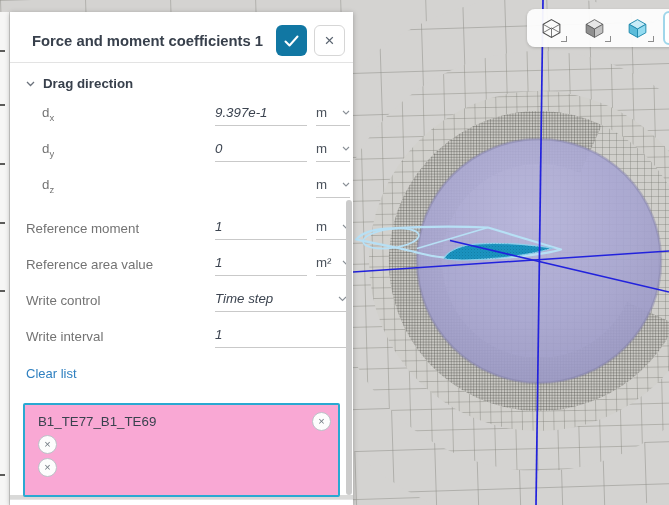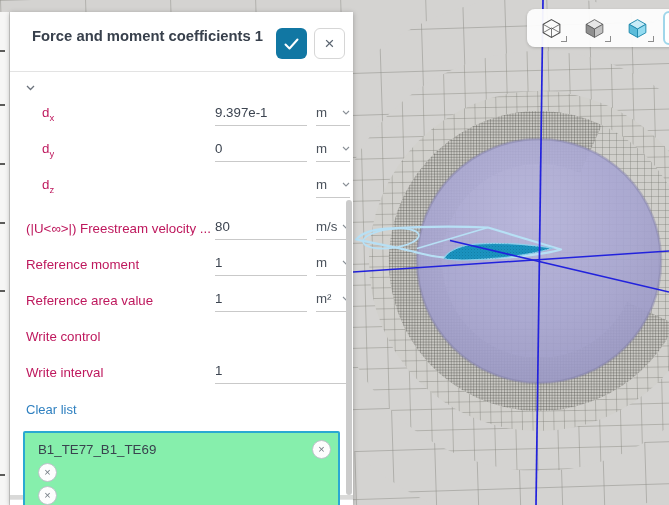--- a/index.html
+++ b/index.html
@@ -19,47 +19,47 @@
   .left-strip{position:absolute;left:0;top:12px;bottom:0;width:9px;background:#f6f6f5;border-right:1px solid #d2d2d0;}
   .left-strip .tick{position:absolute;left:0;width:5px;height:2px;background:#5c5c5a;}
 
   
   .panel{position:absolute;left:10px;top:12px;width:343px;height:493px;background:#fff;
     box-shadow:0 1px 5px rgba(0,0,0,.28);color:#3c4450;font-size:13.3px;display:flex;flex-direction:column;}
   .panel-main{position:relative;height:483px;}
   .panel-gap{height:4px;background:#d9d9d8;}
   .panel-footer{flex:1;background:#fff;border-top:1px solid #e4e4e4;}
 
-  .panel-header{height:43px;border-bottom:1px solid #e3e3e3;display:flex;align-items:flex-start;padding:16px 8px 0 22px;}
+  .panel-header{height:43px;border-bottom:1px solid #e3e3e3;display:flex;align-items:center;padding:7px 8px 0 22px;}
   .panel-title{flex:1;font-weight:bold;font-size:14.8px;color:#38404c;}
   .btn-confirm{width:31px;height:31px;border-radius:6px;border:none;background:#1177a3;display:flex;
     align-items:center;justify-content:center;cursor:pointer;flex:none;}
   .btn-close{width:31px;height:31px;border-radius:6px;border:1px solid #d6d6d6;background:#fff;color:#5a6470;
     font-size:17px;line-height:1;margin-left:7px;cursor:pointer;flex:none;display:flex;align-items:center;justify-content:center;}
 
   .section-header{display:flex;align-items:center;gap:8px;padding:13px 0 2px 16px;font-weight:bold;color:#38404c;}
 
   .rows{padding-top:3px;}
   .f-row{position:relative;height:36px;}
   .f-spacer{height:6px;}
-  .f-label{position:absolute;left:16px;top:50%;transform:translateY(-50%);max-width:184px;white-space:nowrap;overflow:hidden;color:#be185d;}
+  .f-label{position:absolute;left:16px;top:50%;transform:translateY(-50%);max-width:184px;white-space:nowrap;overflow:hidden;color:#737373;}
   .f-label.indent{left:32px;}
   .f-label sub{font-size:9.5px;}
   .f-value{position:absolute;left:205px;width:92px;top:4px;bottom:6px;border-bottom:1px solid #c9c9c9;
-    display:flex;align-items:center;color:#3c4450;}
+    display:flex;align-items:center;color:#3c4450;font-style:italic;}
   .f-value.wide{width:136px;justify-content:space-between;padding-right:4px;box-sizing:border-box;}
   .f-unit{position:absolute;left:306px;width:34px;top:4px;bottom:6px;border-bottom:1px solid #c9c9c9;
     display:flex;align-items:center;justify-content:space-between;color:#4b525c;}
   .chev{flex:none;}
 
   .faces-head{display:flex;align-items:center;justify-content:space-between;padding:12px 16px 6px 16px;}
   .faces-title{color:#38404c;}
   .faces-title b{font-weight:bold;}
   .clear-link{color:#2f80c0;text-decoration:none;font-size:13px;cursor:pointer;}
-  .faces-box{margin:8px 13px;border:2px solid #2aa9d2;background:#86efac;border-radius:2px;padding:5px 7px 10px 13px;}
+  .faces-box{margin:16px 13px;border:2px solid #2aa9d2;background:#f9a8d4;border-radius:2px;padding:5px 7px 16px 13px;}
   .face-item{display:flex;align-items:center;height:23px;color:#39424e;}
   .face-item .name{flex:1;white-space:nowrap;overflow:hidden;}
   .face-remove{width:19px;height:19px;border-radius:50%;border:1px solid #bcc2c8;background:#fdfdfd;color:#707880;
     font-size:11px;line-height:1;display:flex;align-items:center;justify-content:center;cursor:pointer;flex:none;}
 
   .panel-scroll-thumb{position:absolute;right:1px;top:188px;width:6px;height:295px;background:#cbcbcb;border-radius:3px;}
 </style>
 </head>
 <body>
 
@@ -186,20 +186,21 @@
         </button>
         <button class="btn-close">
           <span>×</span>
         </button>
       </div>
 
       <div class="section-header">
         <svg class="chev" width="9" height="6" viewBox="0 0 9 6">
           <polyline points="1,1 4.5,4.5 8,1" fill="none" stroke="#6b727c" stroke-width="1.3"></polyline>
         </svg>
+        <span>Drag direction</span>
       </div>
 
       <div class="rows">
 
         <div class="f-row">
           <span class="f-label indent"><span>d</span><sub>x</sub></span>
           <span class="f-value">9.397e-1</span>
           <span class="f-unit">
               <span>m</span>
             <svg class="chev" width="8" height="5" viewBox="0 0 8 5">
@@ -224,30 +225,20 @@
           <span class="f-unit">
               <span>m</span>
             <svg class="chev" width="8" height="5" viewBox="0 0 8 5">
                 <polyline points="1,1 4,4 7,1" fill="none" stroke="#8a9097" stroke-width="1.1"></polyline>
               </svg>
             </span>
         </div>
 
         <div class="f-spacer"></div>
 
-        <div class="f-row">
-          <span class="f-label">(|U&lt;∞&gt;|) Freestream velocity ...</span>
-          <span class="f-value">80</span>
-          <span class="f-unit">
-              <span>m/s</span>
-            <svg class="chev" width="8" height="5" viewBox="0 0 8 5">
-                <polyline points="1,1 4,4 7,1" fill="none" stroke="#8a9097" stroke-width="1.1"></polyline>
-              </svg>
-            </span>
-        </div>
 
         <div class="f-row">
           <span class="f-label">Reference moment</span>
           <span class="f-value">1</span>
           <span class="f-unit">
               <span>m</span>
             <svg class="chev" width="8" height="5" viewBox="0 0 8 5">
                 <polyline points="1,1 4,4 7,1" fill="none" stroke="#8a9097" stroke-width="1.1"></polyline>
               </svg>
             </span>
@@ -259,20 +250,26 @@
           <span class="f-unit">
               <span>m²</span>
             <svg class="chev" width="8" height="5" viewBox="0 0 8 5">
                 <polyline points="1,1 4,4 7,1" fill="none" stroke="#8a9097" stroke-width="1.1"></polyline>
               </svg>
             </span>
         </div>
 
         <div class="f-row">
           <span class="f-label">Write control</span>
+          <span class="f-value wide">
+              <span>Time step</span>
+            <svg class="chev" width="9" height="6" viewBox="0 0 9 6">
+                <polyline points="1,1 4.5,4.5 8,1" fill="none" stroke="#8a9097" stroke-width="1.1"></polyline>
+              </svg>
+            </span>
         </div>
 
         <div class="f-row">
           <span class="f-label">Write interval</span>
           <span class="f-value wide">
               <span>1</span>
             </span>
         </div>
       </div>
 

